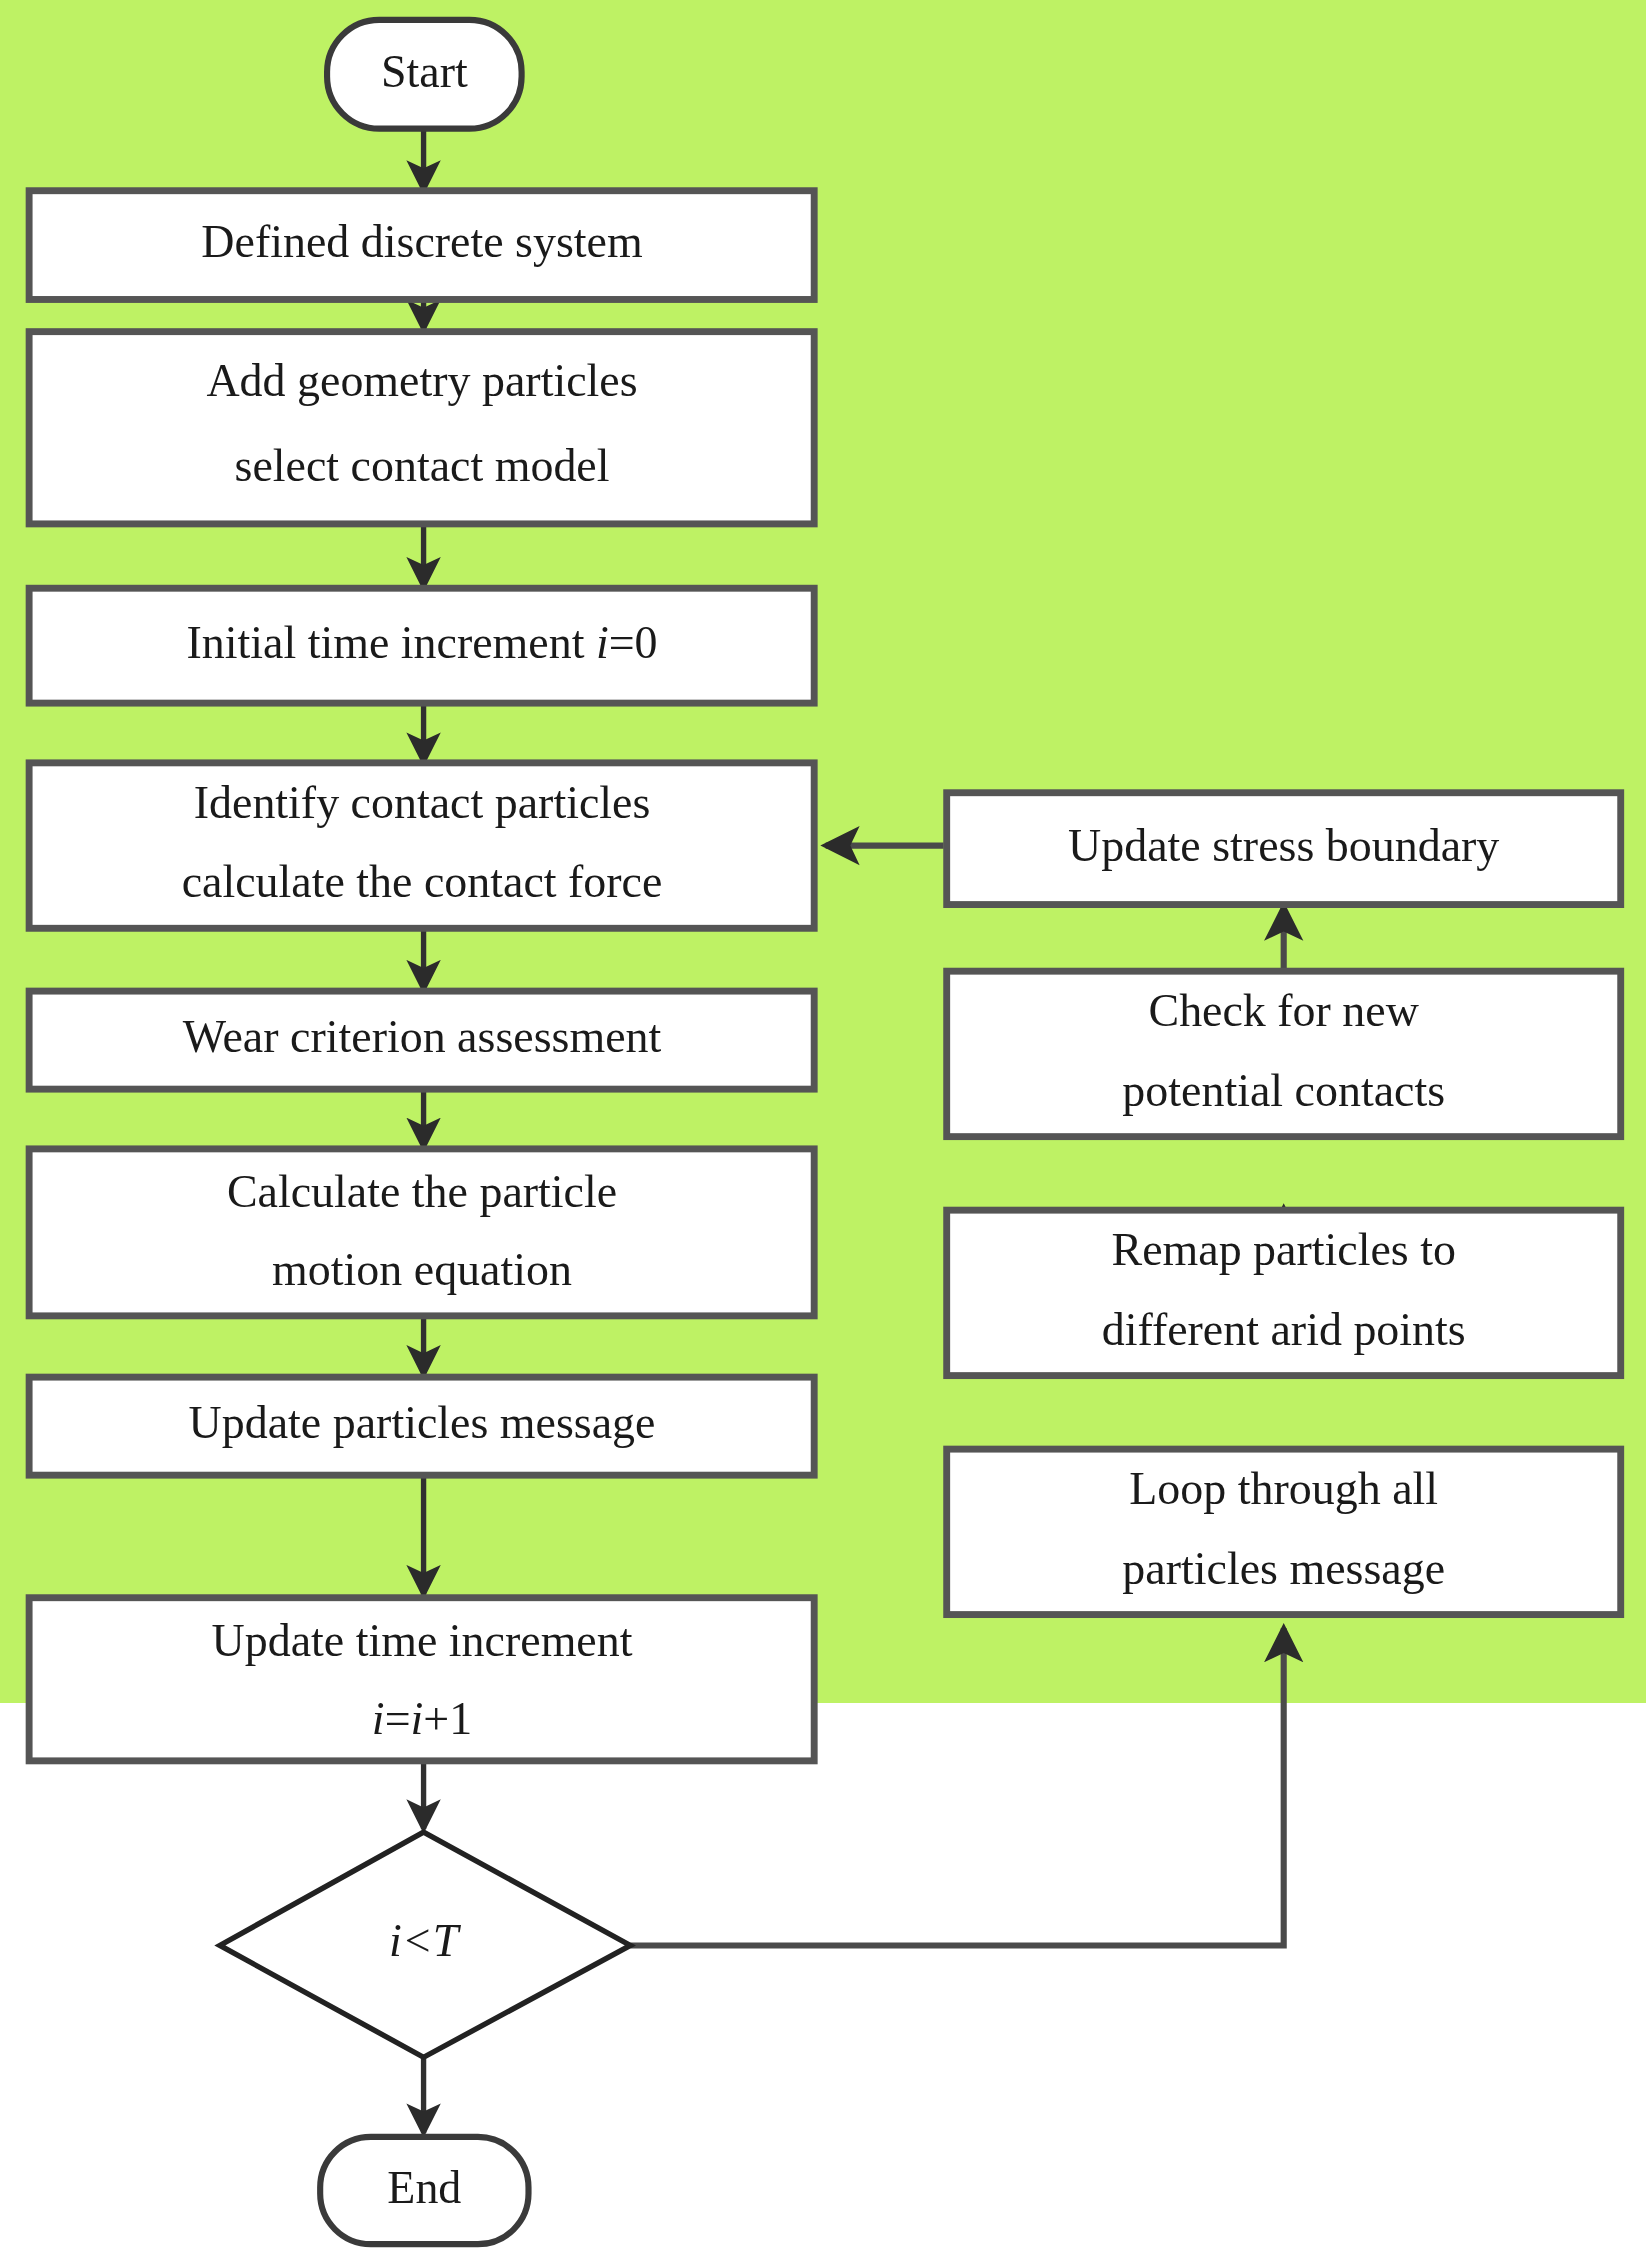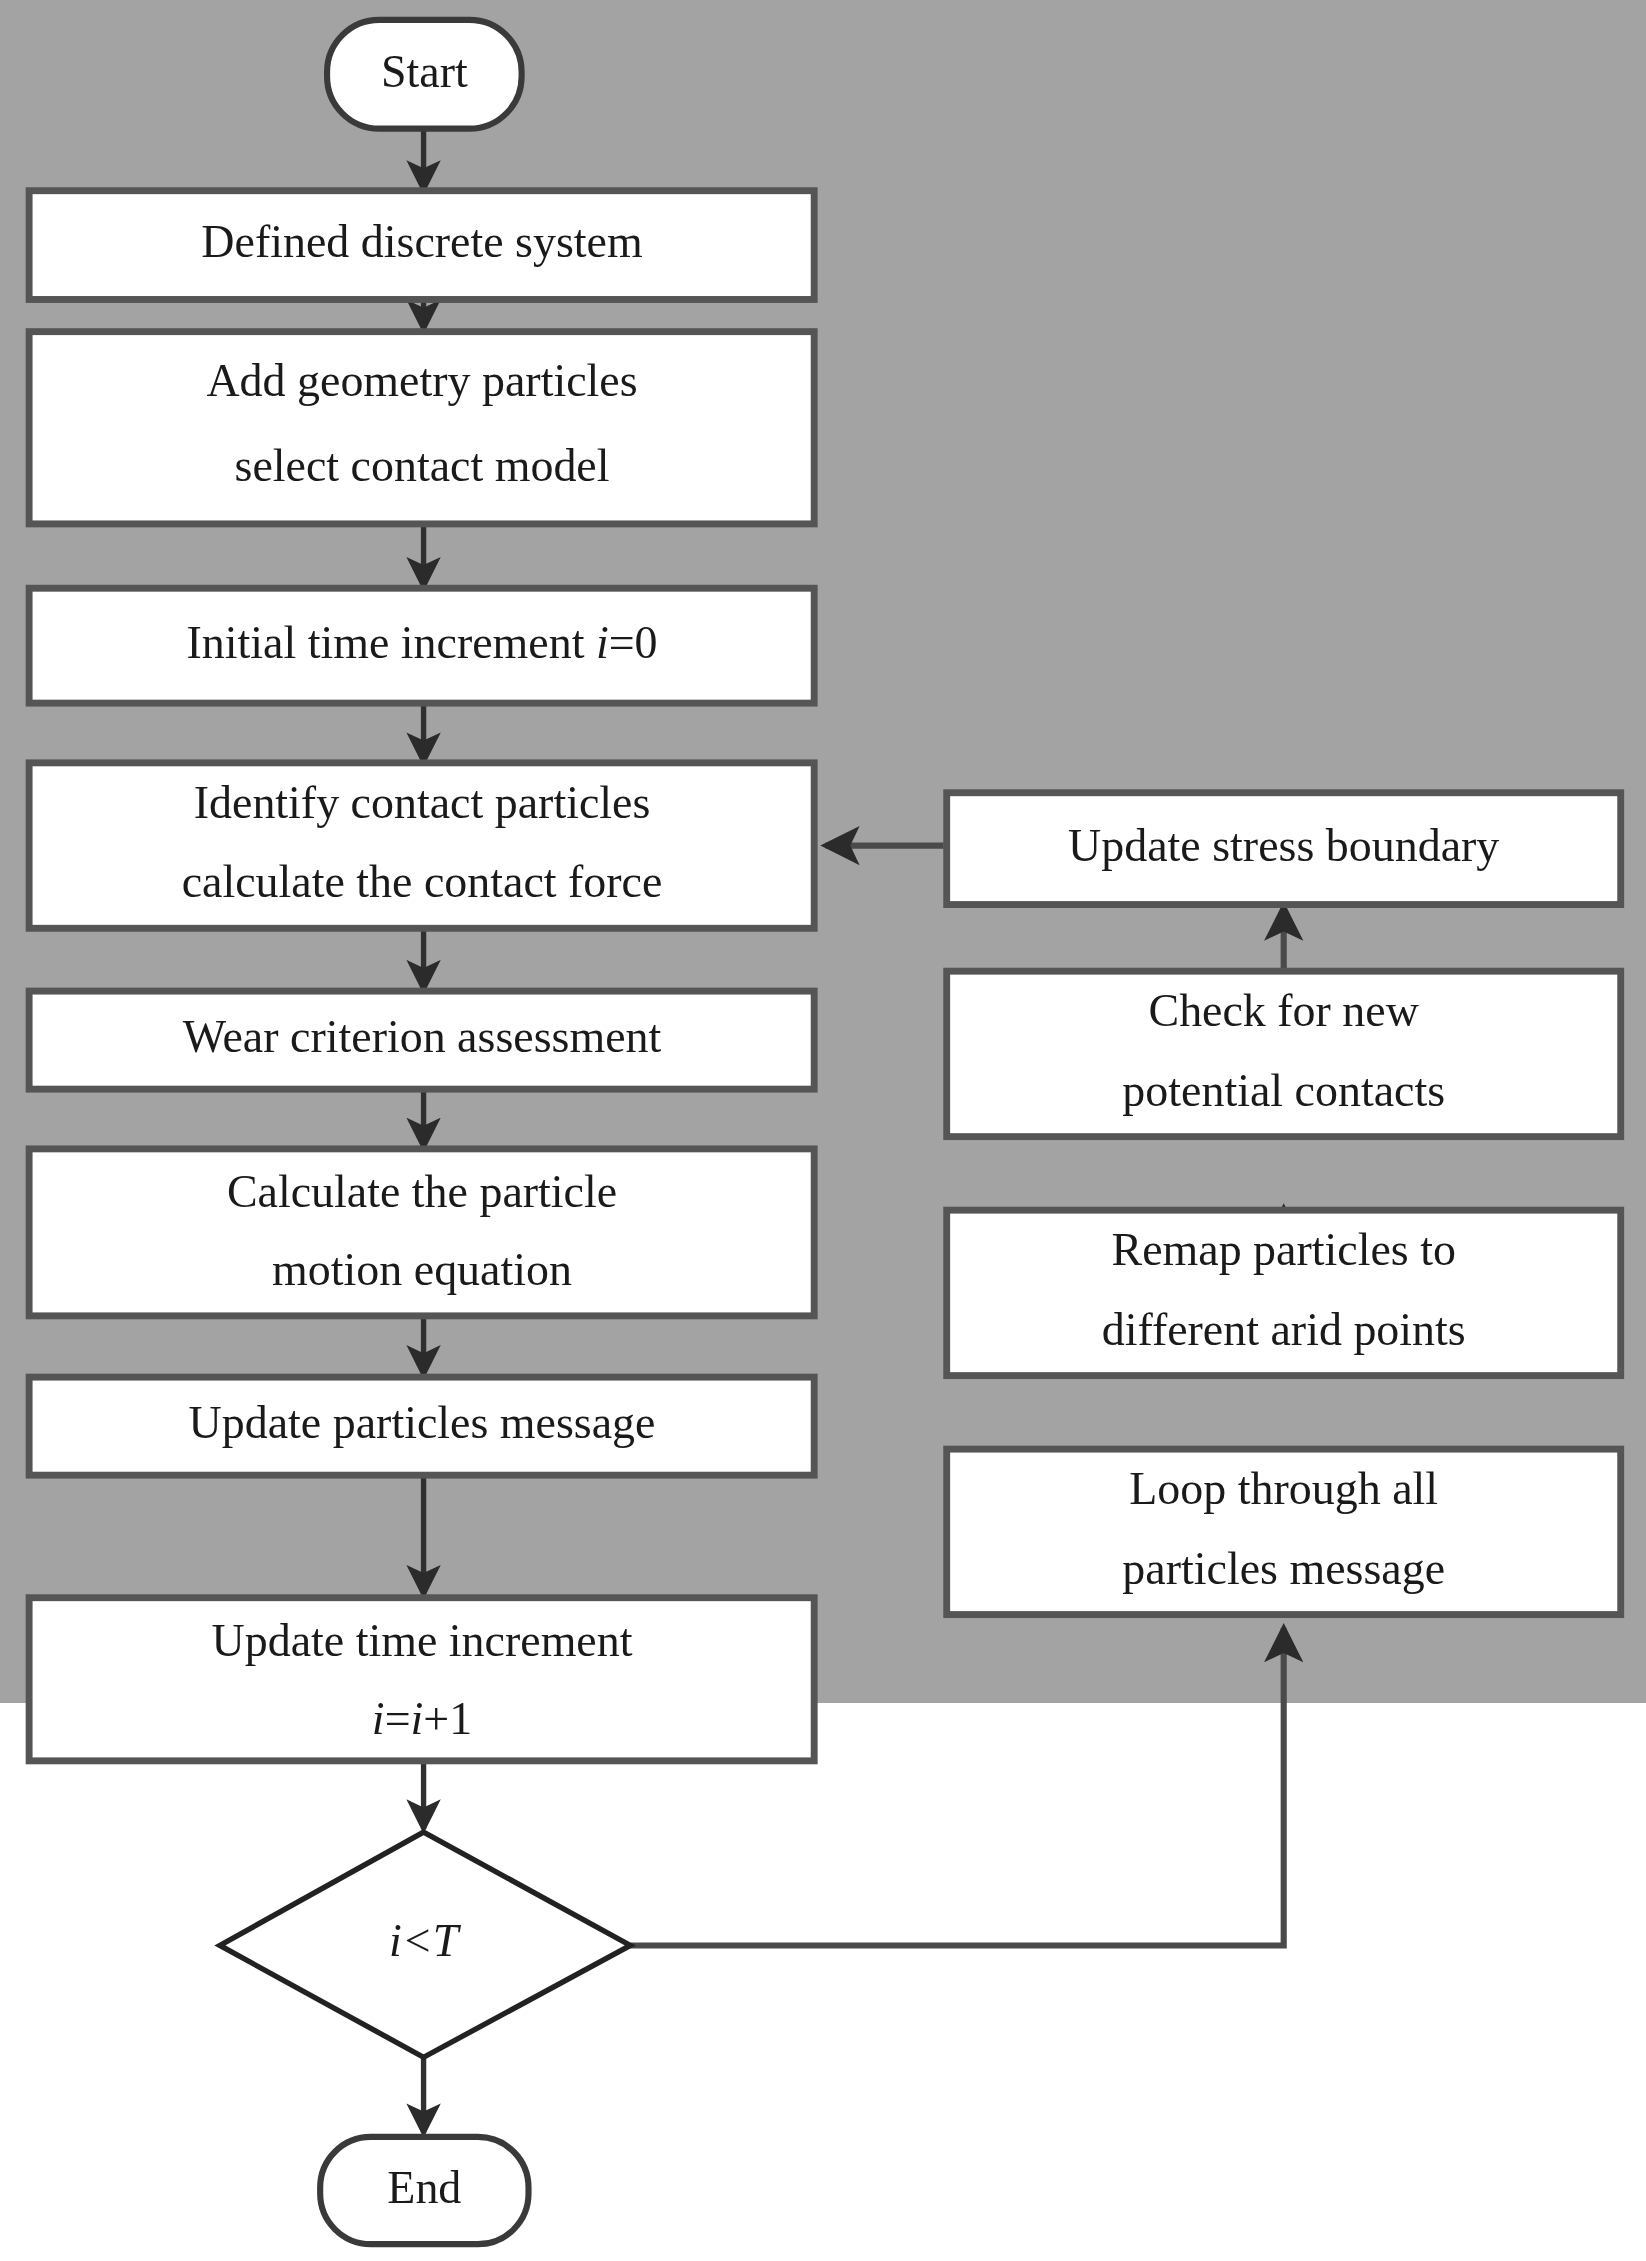--- a/index.html
+++ b/index.html
@@ -2,21 +2,21 @@
 <html style="font-size:12.3px"><head>
 <meta charset="utf-8">
 <title>DEM Wear Simulation Flowchart</title>
 <style>
   html,body{margin:0;padding:0;background:#ffffff;}
   body{
     width:1646px;height:2261px;
     font-family:"Liberation Serif","DejaVu Serif",serif;
     overflow:hidden;
   }
-  #flow-root{position:relative;width:1646px;height:1703px;background:#a3a3a3;}
+  #flow-root{position:relative;width:1646px;height:1703px;background:#bef264;}
   svg#flow-svg{position:absolute;left:0;top:0;width:1646px;height:2261px;display:block;}
   .node-text{
     font-family:"Liberation Serif","DejaVu Serif",serif;
     fill:#1a1a1a;
     font-size:60px;
     text-anchor:middle;
     dominant-baseline:middle;
   }
   .ital{font-style:italic;}
   .box-shape{fill:#ffffff;stroke:#555555;stroke-width:9;}

